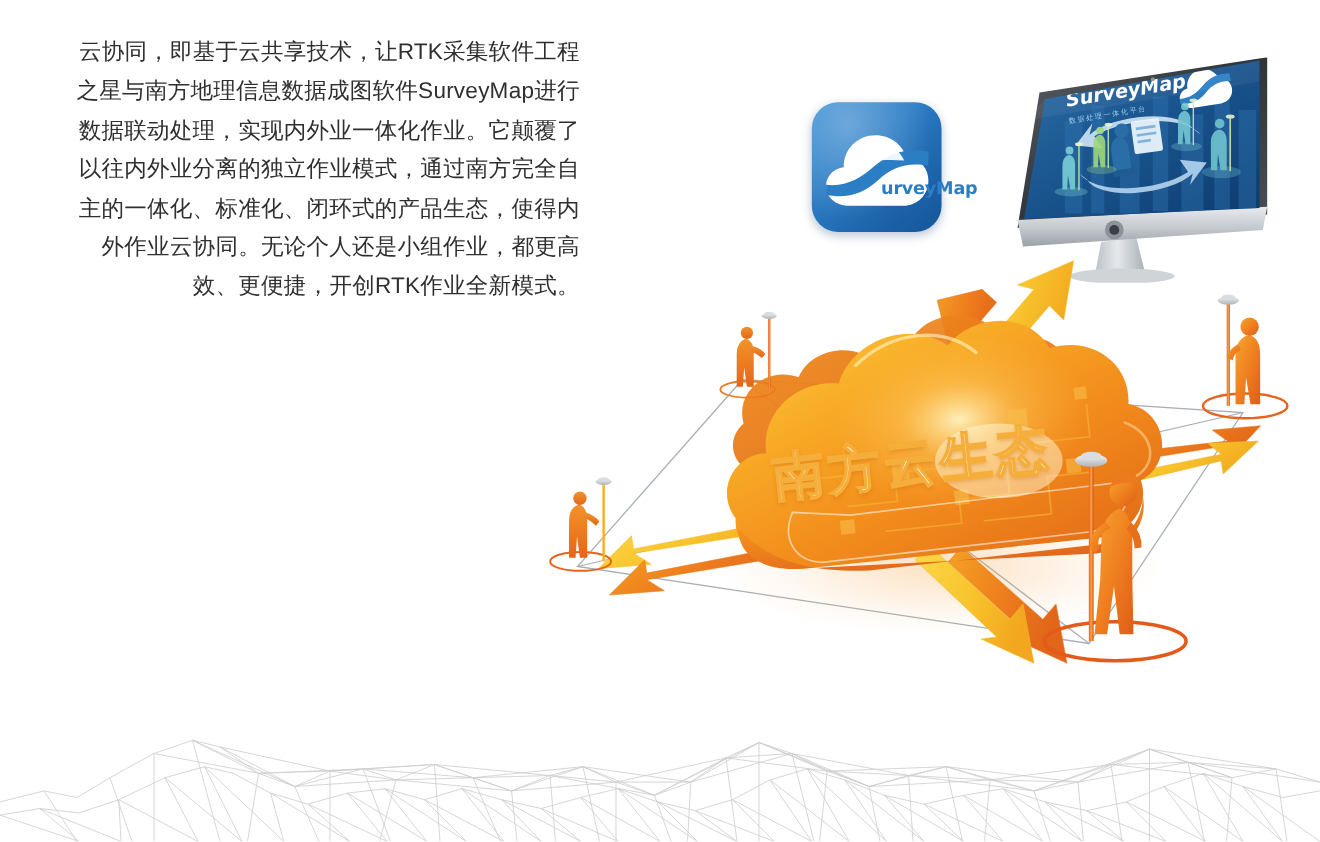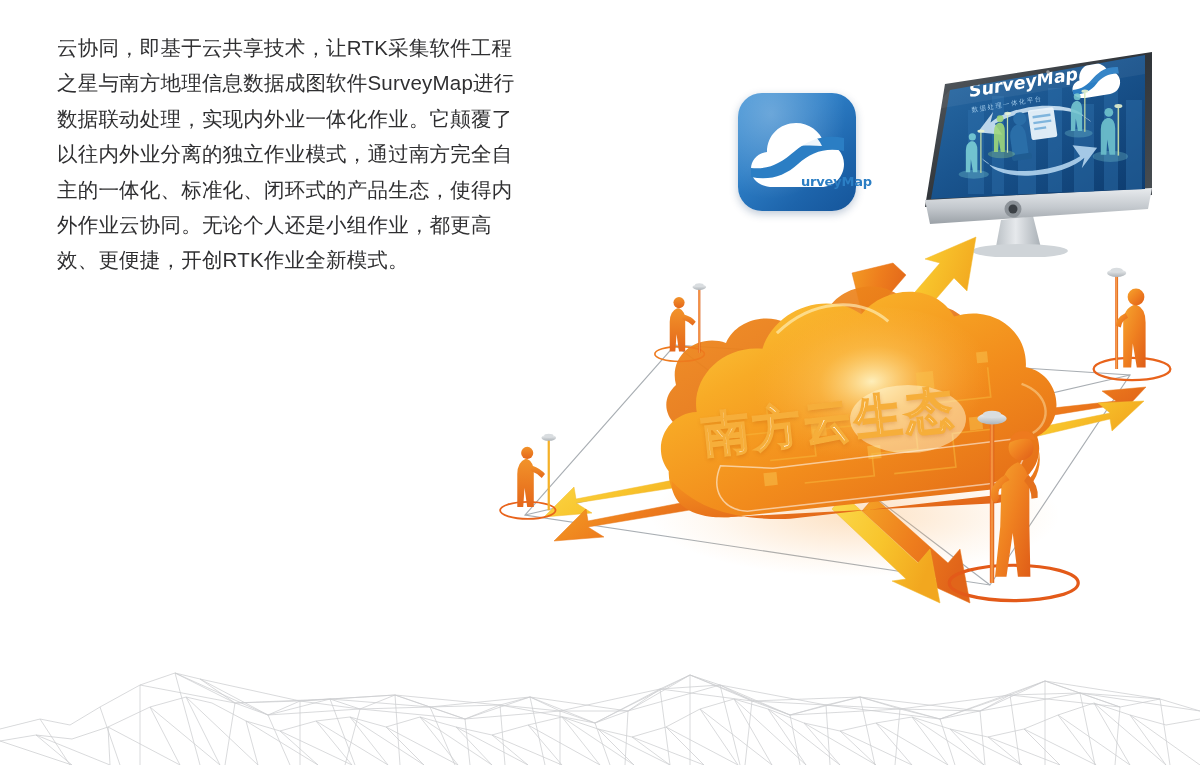--- a/index.html
+++ b/index.html
@@ -5,38 +5,38 @@
   * { margin:0; padding:0; box-sizing:border-box; }
   html,body { width:1200px; height:765px; background:#ffffff; overflow:hidden; }
   body { font-family:"Liberation Sans","DejaVu Sans",sans-serif; }
 
   #stage { position:relative; width:1200px; height:765px; background:#fff; }
 
   
   #copy {
     position:absolute; left:57px; top:30px; width:470px;
     font-size:20.5px; line-height:35.4px; color:#2f2f31;
-    letter-spacing:0.2px; text-align:left; white-space:pre-line;
+    letter-spacing:0.2px; text-align:right; white-space:pre-line;
   }
 
   
   #app-icon {
     position:absolute; left:738px; top:93px; width:118px; height:118px;
     border-radius:24px;
     background:linear-gradient(138deg,#3b8fd4 0%,#2d7ec6 38%,#1d64ab 72%,#15559a 100%);
     box-shadow:0 3px 9px rgba(20,60,110,.28);
   }
   #app-icon .glow{
     position:absolute; inset:0; border-radius:24px;
     background:radial-gradient(ellipse at 28% 18%, rgba(255,255,255,.28), rgba(255,255,255,0) 62%);
   }
   #app-icon svg{ position:absolute; left:9px; top:20px; }
   #app-icon .wordmark{
-    position:absolute; left:63px; top:81px; color:#2b7ec4;
-    font-size:13px; font-weight:bold; letter-spacing:-0.2px;
+    position:absolute; left:63px; top:68px; color:#2b7ec4;
+    font-size:16px; font-weight:bold; letter-spacing:-0.2px;
     font-family:"DejaVu Sans",sans-serif;
   }
 
   
   #monitor { position:absolute; left:868px; top:52px; width:300px; height:200px; }
   #monitor svg { position:absolute; left:0; top:0; }
 
   
   #diagram { position:absolute; left:470px; top:215px; width:730px; height:420px; }
   #diagram svg { position:absolute; left:0; top:0; }

